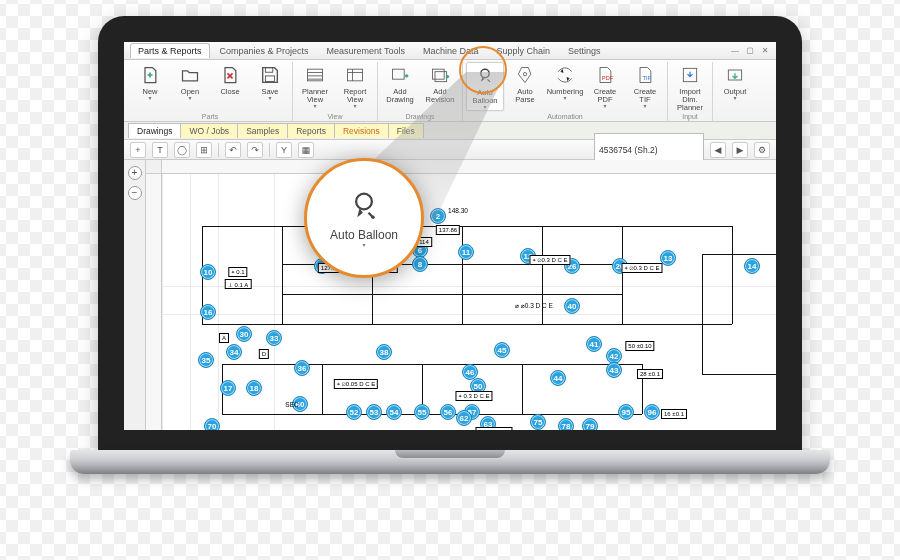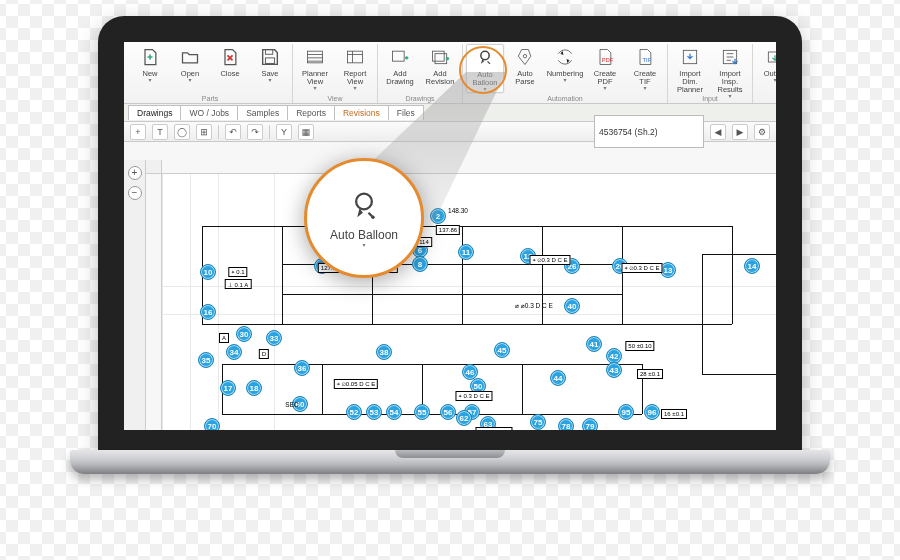--- a/index.html
+++ b/index.html
@@ -147,21 +147,21 @@
     border-bottom: 1px solid #c9c9c9;
     display: flex;
     align-items: center;
     padding-left: 4px;
     font-size: 8.5px;
   }
   .doc-tab {
     padding: 2px 8px;
     border: 1px solid #c0c0c0;
     border-bottom: none;
-    background: #ffffff;
+    background: #fef9c3;
     margin-right: -1px;
     color: #555;
     cursor: pointer;
   }
   .doc-tab.active {
     background: #fff;
     color: #222;
   }
   .doc-tab.orange { color: #c66a1f; }
 
@@ -274,20 +274,32 @@
   }
 
 </style>
 </head>
 <body>
 
 <div class="laptop">
   <div class="laptop-screen">
     <div class="app">
 
+      <div class="menu-tabs">
+        <span class="menu-tab active">Parts &amp; Reports</span>
+        <span class="menu-tab">Companies &amp; Projects</span>
+        <span class="menu-tab">Measurement Tools</span>
+        <span class="menu-tab">Machine Data</span>
+        <span class="menu-tab">Supply Chain</span>
+        <span class="menu-tab">Settings</span>
+        <span class="menu-spacer"></span>
+        <span class="win-ctl">—</span>
+        <span class="win-ctl">▢</span>
+        <span class="win-ctl">✕</span>
+      </div>
 
       <div class="ribbon" id="ribbon">
           <div class="rgrp">
             <div class="rgrp-row">
               <div class="rbtn drop">
                 <span class="ic">
                   <svg viewBox="0 0 24 24" width="20" height="20">
                     <path d="M6 3h9l4 4v14H6z" fill="none" stroke="#555" stroke-width="1.5"></path>
                     <path d="M12 9v6M9 12h6" stroke="#3a8" stroke-width="2"></path>
                   </svg>
@@ -425,30 +437,20 @@
           <div class="rgrp">
             <div class="rgrp-row">
               <div class="rbtn">
                 <span class="ic">
                   <svg viewBox="0 0 24 24" width="20" height="20">
                     <rect x="4" y="4" width="16" height="16" fill="none" stroke="#555"></rect>
                     <path d="M12 8v6M9 11l3 3 3-3" stroke="#37c" stroke-width="1.5" fill="none"></path>
                   </svg>
                 </span>
                 <span>Import Dim.<br>Planner</span>
-              </div>
-              <div class="rbtn drop">
-                <span class="ic">
-                  <svg viewBox="0 0 24 24" width="20" height="20">
-                    <rect x="4" y="4" width="16" height="16" fill="none" stroke="#555"></rect>
-                    <path d="M8 8h8M8 12h8M8 16h5" stroke="#555"></path>
-                    <path d="M18 14v6M15 17l3 3 3-3" stroke="#37c" stroke-width="1.5" fill="none"></path>
-                  </svg>
-                </span>
-                <span>Import Insp.<br>Results</span>
               </div>
             </div>
             <div class="rgrp-label">Input</div>
           </div>
           <div class="rgrp">
             <div class="rgrp-row">
               <div class="rbtn drop">
                 <span class="ic">
                   <svg viewBox="0 0 24 24" width="20" height="20">
                     <rect x="4" y="6" width="16" height="12" fill="none" stroke="#555"></rect>
@@ -524,21 +526,21 @@
               <div class="balloon" style="left: 248px; top: 62px;">3</div>
               <div class="balloon" style="left: 164px; top: 78px;">4</div>
               <div class="balloon" style="left: 202px; top: 78px;">5</div>
               <div class="balloon" style="left: 258px; top: 76px;">6</div>
               <div class="balloon" style="left: 208px; top: 90px;">7</div>
               <div class="balloon" style="left: 258px; top: 90px;">8</div>
               <div class="balloon" style="left: 160px; top: 92px;">9</div>
               <div class="balloon" style="left: 46px; top: 98px;">10</div>
               <div class="balloon" style="left: 304px; top: 78px;">11</div>
               <div class="balloon" style="left: 366px; top: 82px;">12</div>
-              <div class="balloon" style="left: 506px; top: 84px; margin-top: 12px;">13</div>
+              <div class="balloon" style="left: 506px; top: 84px;">13</div>
               <div class="balloon" style="left: 590px; top: 92px;">14</div>
               <div class="balloon" style="left: 46px; top: 138px;">16</div>
               <div class="balloon" style="left: 66px; top: 214px;">17</div>
               <div class="balloon" style="left: 92px; top: 214px;">18</div>
               <div class="balloon" style="left: 458px; top: 92px;">20</div>
               <div class="balloon" style="left: 410px; top: 92px;">26</div>
               <div class="balloon" style="left: 82px; top: 160px;">30</div>
               <div class="balloon" style="left: 112px; top: 164px;">33</div>
               <div class="balloon" style="left: 72px; top: 178px;">34</div>
               <div class="balloon" style="left: 44px; top: 186px;">35</div>

